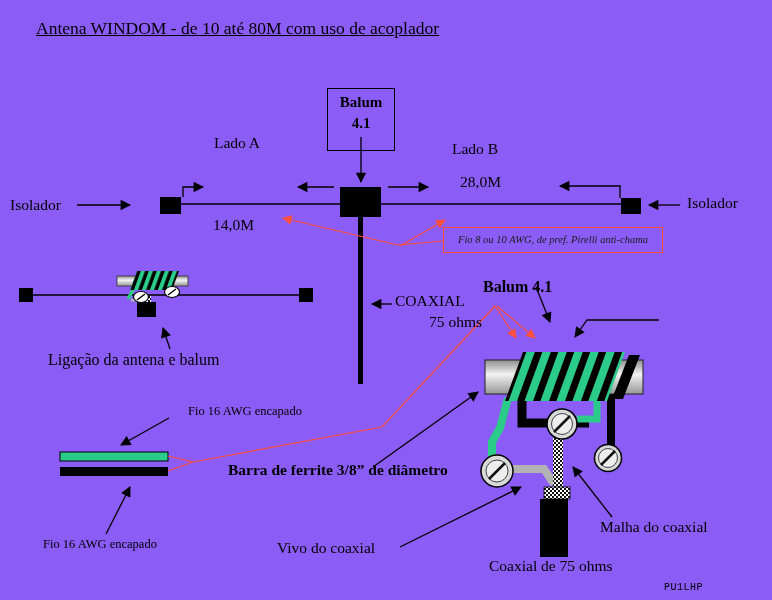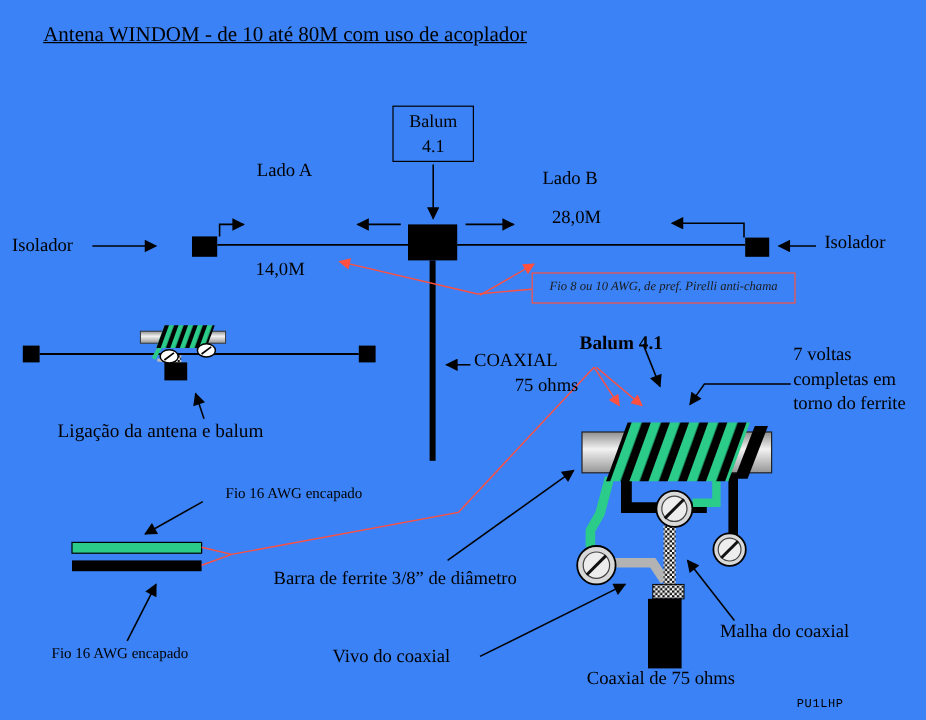--- a/index.html
+++ b/index.html
@@ -1,27 +1,27 @@
 <!DOCTYPE html>
 <html style="--green: #2bcb8a; --red: #ff5040;"><head>
 <meta charset="utf-8">
 <style>
   html,body{margin:0;padding:0;background:#fff;}
   #canvas{
-    position:relative;width:772px;height:600px;background:#3b82f6;overflow:hidden;
+    position:relative;width:772px;height:600px;background:#8b5cf6;overflow:hidden;
     font-family:"Liberation Serif","DejaVu Serif",serif;color:#000;
   }
   #gfx{position:absolute;left:0;top:0;}
   .lbl{position:absolute;white-space:nowrap;font-size:15.5px;line-height:1.15;}
   .lbl.small{font-size:12.5px;}
   .lbl.bold{font-weight:bold;font-size:16px;margin-top:12px;}
   #page-title{position:absolute;left:36px;top:18px;font-size:17.5px;text-decoration:underline;white-space:nowrap;}
   #balum-box{
-    position:absolute;left:327px;top:88px;width:68px;height:47px;border:1px solid #000;
-    text-align:center;font-size:15px;line-height:21px;padding-top:3px;box-sizing:border-box;
+    position:absolute;left:327px;top:88px;width:68px;height:63px;border:1px solid #000;
+    text-align:center;font-size:15px;line-height:21px;padding-top:3px;box-sizing:border-box;font-weight:bold;
   }
   #wire-note-box{
     position:absolute;left:443px;top:227px;width:220px;height:26px;border:1.5px solid var(--red,#ff5040);
     box-sizing:border-box;text-align:center;font-size:10.5px;line-height:23px;color:#1a1a1a;font-style:italic;
   }
   #turns-note{position:absolute;left:661px;top:286px;width:110px;font-size:15.5px;line-height:20.5px;white-space:normal;}
   #signature{position:absolute;left:664px;top:582px;font-family:"Liberation Mono","DejaVu Sans Mono",monospace;font-size:10px;letter-spacing:0.5px;}
   .green-fill{fill:var(--green,#2bcb8a);}
   .green-stroke{stroke:var(--green,#2bcb8a);}
   .k{stroke:#000;stroke-width:1.3;fill:none;}
@@ -163,22 +163,21 @@
   <div id="wire-note-box">
     <span>Fio 8 ou 10 AWG, de pref. Pirelli anti-chama</span>
   </div>
 
   <div class="lbl" style="left:395px;top:292px;">COAXIAL</div>
   <div class="lbl" style="left:393px;top:313px;margin-left:36px;">75 ohms</div>
 
   <div class="lbl" style="left:48px;top:351px;font-size:16px;text-align:center;">Ligação da antena e balum</div>
 
   <div class="lbl bold" style="left:483px;top:266px;">Balum 4.1</div>
-  <div id="turns-note">7 voltas completas em torno do ferrite</div>
-  <div class="lbl" style="left:228px;top:474px;">Barra de ferrite 3/8” de diâmetro</div>
+  <div class="lbl" style="left:228px;top:461px;font-weight:bold;">Barra de ferrite 3/8” de diâmetro</div>
   <div class="lbl small" style="left:188px;top:404px;">Fio 16 AWG encapado</div>
   <div class="lbl small" style="left:43px;top:537px;">Fio 16 AWG encapado</div>
   <div class="lbl" style="left:277px;top:539px;text-align:center;">Vivo do coaxial</div>
   <div class="lbl" style="left:600px;top:518px;">Malha do coaxial</div>
   <div class="lbl" style="left:489px;top:557px;">Coaxial de 75 ohms</div>
 
   <div id="signature">PU1LHP</div>
 </div>
 
 </body></html>

